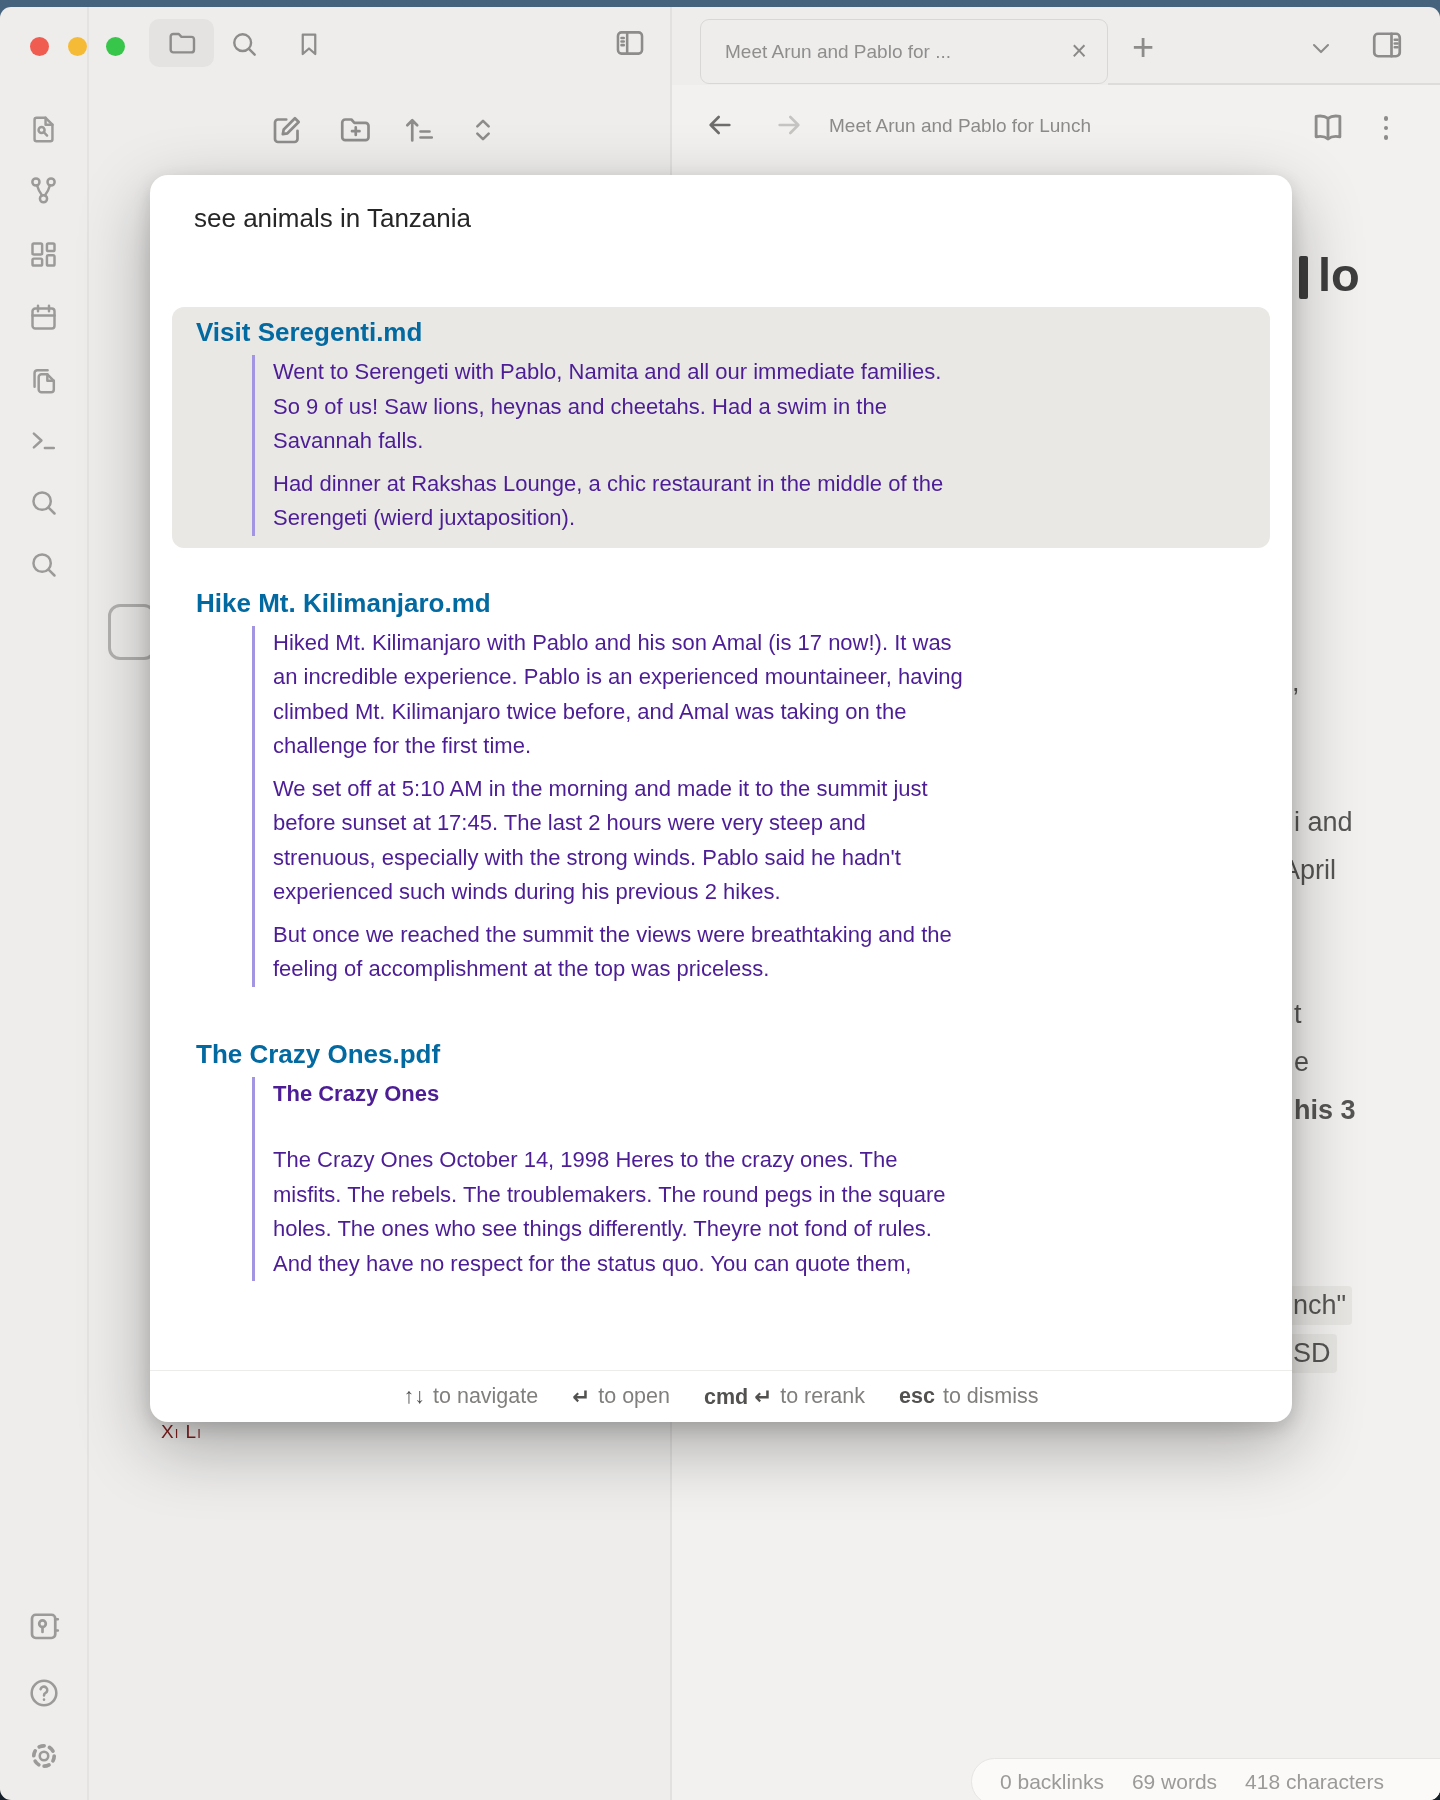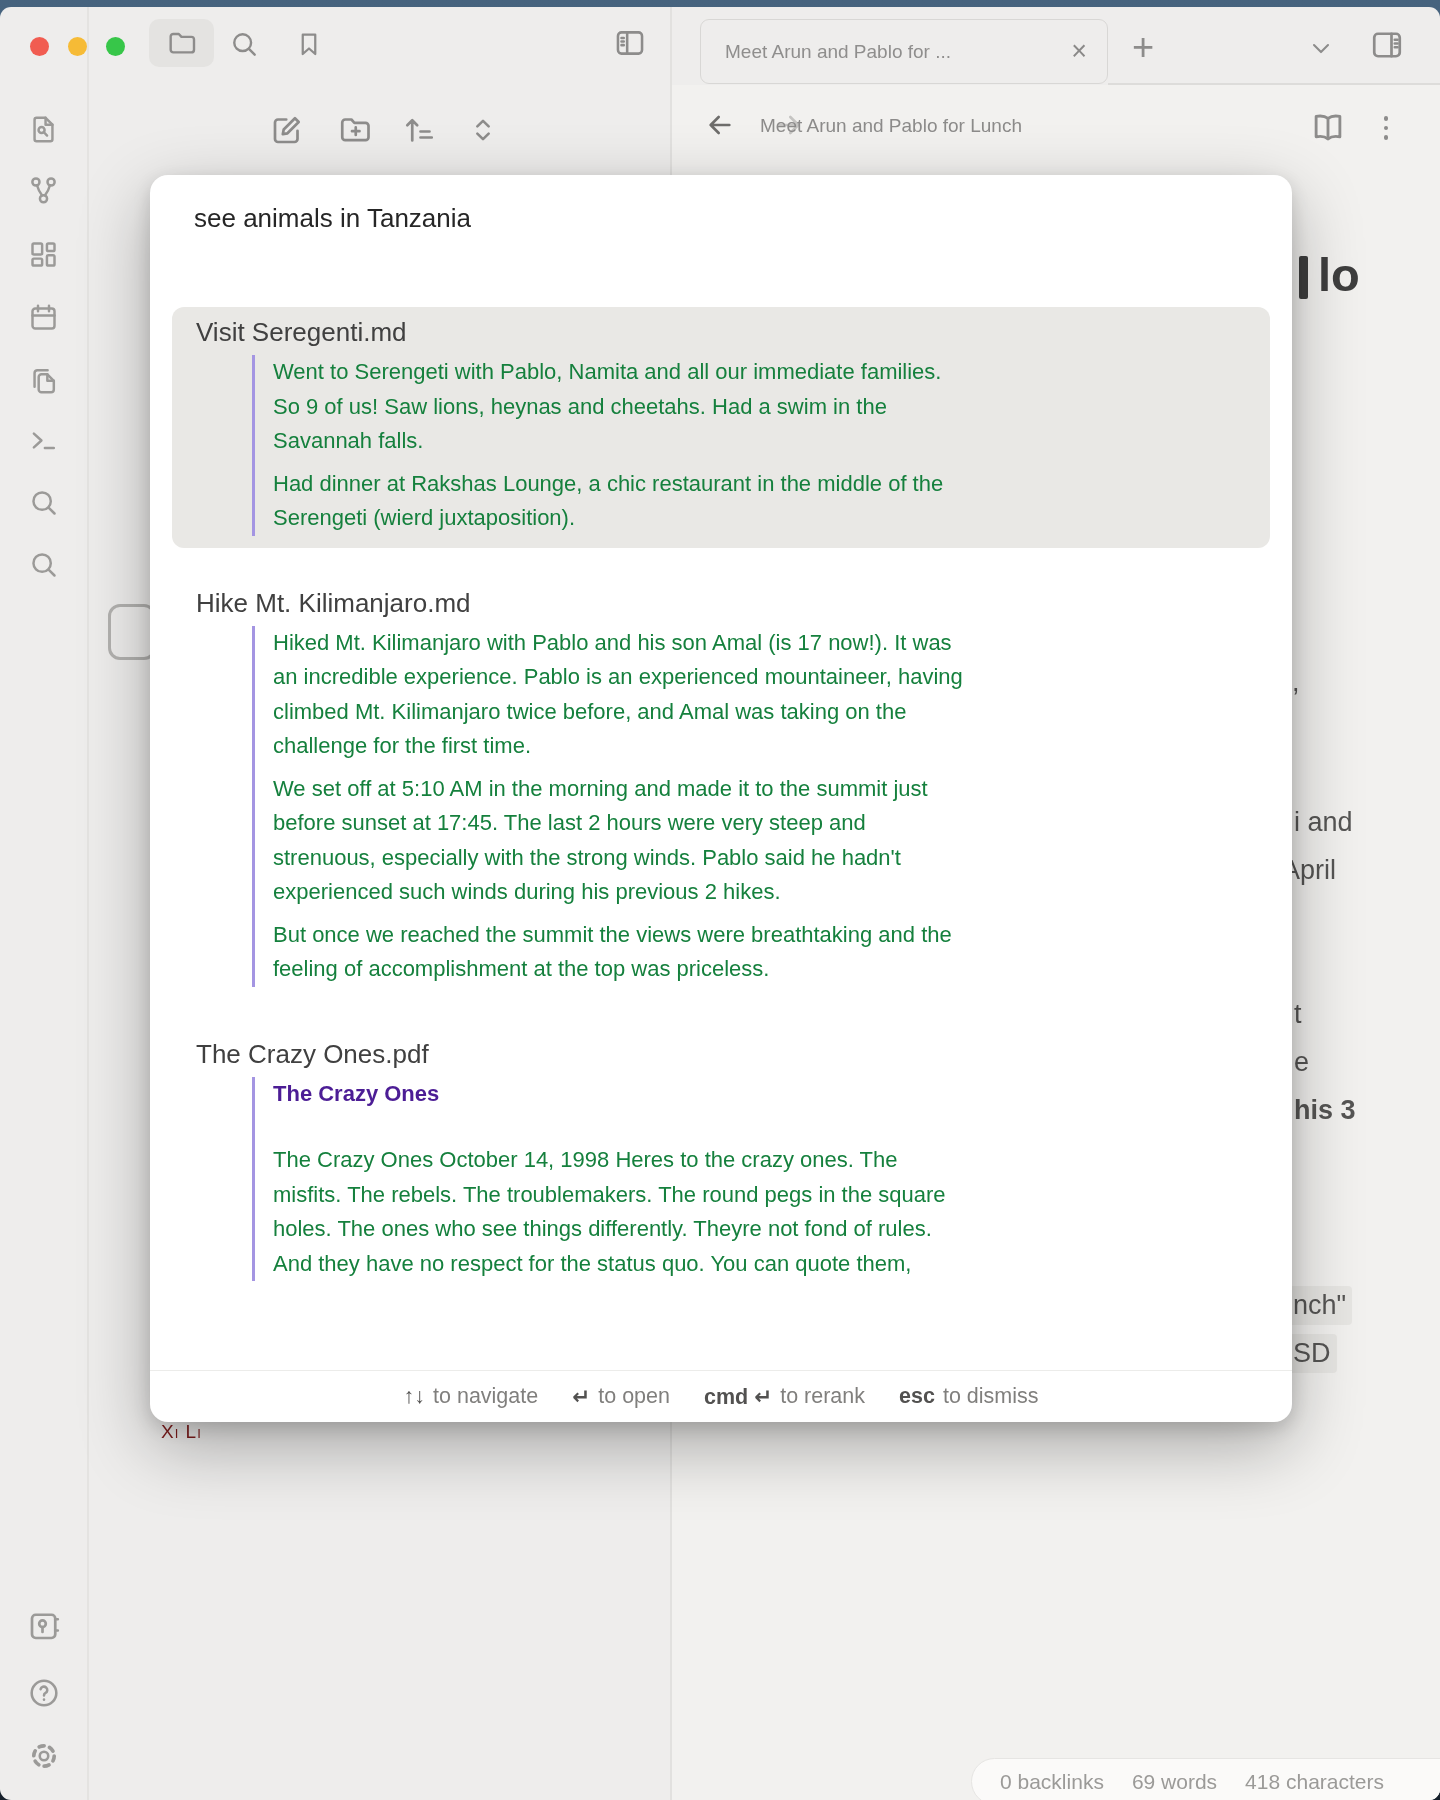--- a/index.html
+++ b/index.html
@@ -35,21 +35,21 @@
   .tabbar-line { position:absolute; left:1108px; right:0; top:76px; height:1.5px; background:#dddcda; }
   
   .ribbon-divider { position:absolute; left:87px; top:0; bottom:0; width:1.5px; background:#e4e3e1; }
   .main-divider   { position:absolute; left:670px; top:0; bottom:0; width:1.5px; background:#e2e1df; }
   .editor-bg { position:absolute; left:672px; top:78px; right:0; bottom:0; background:#f2f1ef; }
   .ribbon-icon { position:absolute; left:27px; width:33px; height:33px; display:flex; align-items:center; justify-content:center; }
   .ft-icon { position:absolute; top:104px; width:38px; height:38px; display:flex; align-items:center; justify-content:center; }
   
   .nav-btn { position:absolute; top:101px; width:38px; height:38px; display:flex; align-items:center; justify-content:center; }
   .back-btn { left:701px; } .fwd-btn { left:770px; }
-  .editor-title { position:absolute; left:760px; top:108px; width:400px; text-align:left;
+  .editor-title { position:absolute; left:760px; top:108px; width:400px; text-align:center;
     font-size:19px; color:#8c8b8a; white-space:nowrap; }
   .book-btn { left:1308px; top:100px; width:40px; height:40px; position:absolute; display:flex; align-items:center; justify-content:center; }
   .kebab-btn { left:1376px; top:102px; width:20px; height:38px; position:absolute;
     display:flex; flex-direction:column; align-items:center; justify-content:center; gap:5px; }
   .kebab-btn i { width:4.5px; height:4.5px; border-radius:50%; background:#8d8c8b; }
   
   .heading-frag { position:absolute; left:1318px; top:240px; font-size:47px; font-weight:700; color:#3e3e3e; }
   .heading-stem { position:absolute; left:1299px; top:249px; width:9px; height:43px; background:#3e3e3e; border-radius:2px; }
   .frag { position:absolute; font-size:27px; color:#565554; line-height:36px; white-space:nowrap; }
   .frag.hl { background:#e7e6e3; border-radius:4px; padding:1px 6px 2px 6px; }
@@ -73,23 +73,23 @@
   }
   .query-input {
     position:absolute; left:44px; top:28px; width:1050px;
     border:none; outline:none; background:transparent;
     font-family:"Liberation Sans","DejaVu Sans",sans-serif;
     font-size:26px; color:#262626;
   }
   .results { position:absolute; left:22px; right:22px; top:132px; bottom:54px; overflow:hidden; }
   .result { border-radius:12px; padding:10px 0 12px 0; margin-bottom:30px; }
   .result.selected { background:#e9e8e5; }
-  .result h3 { margin-left:24px; font-size:26px; font-weight:400; color:#404040; line-height:30px; }
+  .result h3 { margin-left:24px; font-size:26px; font-weight:700; color:#0369a1; line-height:30px; }
   .quote { margin:8px 20px 0 80px; border-left:3.5px solid #a495e2; padding-left:18px; }
-  .quote p { font-size:22px; line-height:34.5px; color:#15803d; white-space:pre-line; margin-bottom:8px; }
+  .quote p { font-size:22px; line-height:34.5px; color:#4c1d95; white-space:pre-line; margin-bottom:8px; }
   .quote p:last-child { margin-bottom:0; }
   .quote p.subhead { font-weight:700; color:#4c1d95; margin-bottom:32px; }
   
   .hints {
     position:absolute; left:0; right:0; bottom:0; height:52px;
     border-top:1.5px solid #ececea; border-radius:0 0 18px 18px;
     display:flex; align-items:center; justify-content:center; gap:34px;
     font-size:21.5px; color:#807f7d;
   }
   .hints .hint { display:flex; gap:8px; align-items:center; }

